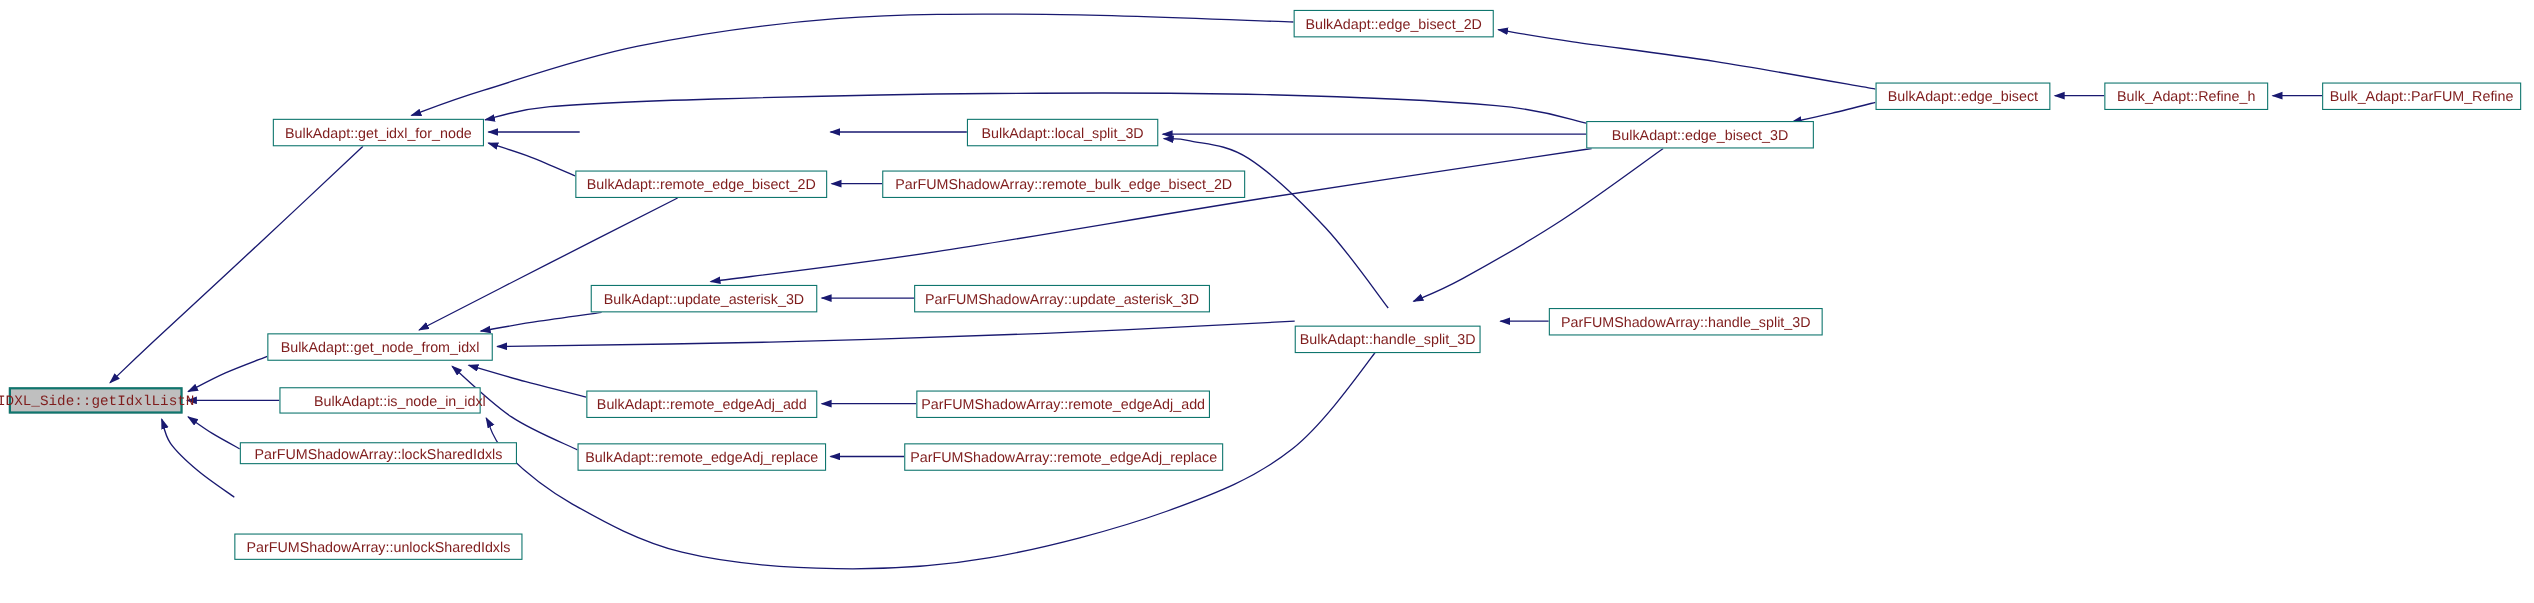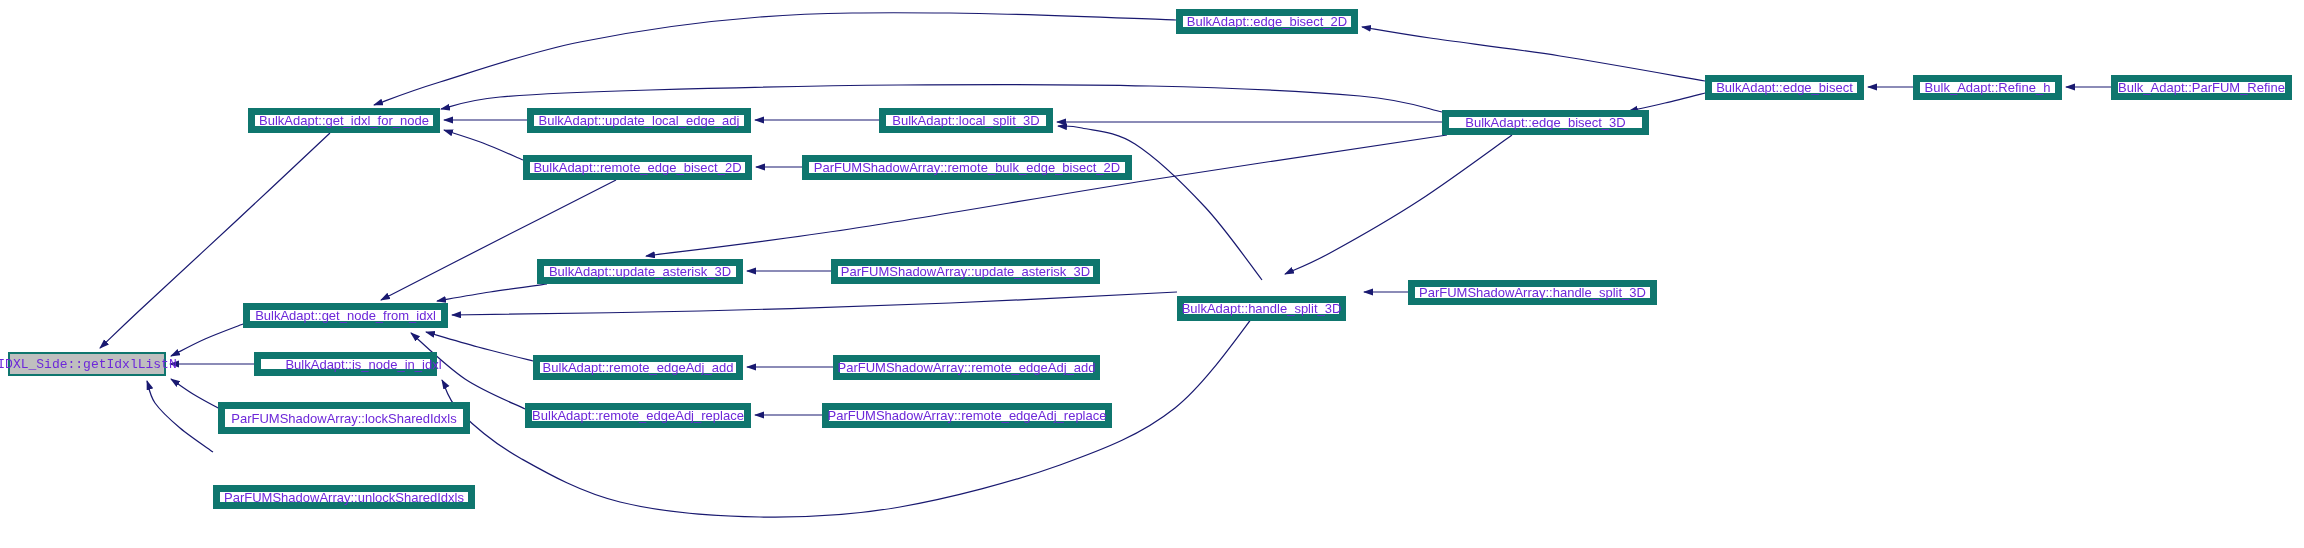--- a/index.html
+++ b/index.html
@@ -9,23 +9,23 @@
     background:#ffffff;
     font-family:"Liberation Sans", sans-serif;
     overflow:hidden;
   }
   #edges-layer{position:absolute;left:0;top:0;width:2304px;height:548px;z-index:1;}
   #nodes-layer{position:absolute;left:0;top:0;width:2304px;height:548px;z-index:2;pointer-events:none;}
   .node{
     position:absolute;
     box-sizing:border-box;
     background:#ffffff;
-    border:7px solid #0f766e;
+    border:1px solid #0f766e;
     display:flex;align-items:center;justify-content:center;
-    font-size:13px;line-height:1;color:#6d28d9;
+    font-size:13px;line-height:1;color:#7f1d1d;
     white-space:nowrap;
     pointer-events:auto;
     cursor:pointer;
   }
   .node.highlight{background:#bfbfbf;border-width:2px;}
   .edge{fill:none;stroke:#191970;stroke-width:1.2px;}
 </style>
 </head>
 <body>
 
@@ -68,23 +68,20 @@
         <path class="edge" d="M2111,87 L2066,87" stroke="#191970" marker-end="url(#arrow)"></path>
       </g>
   </svg>
   <div id="nodes-layer">
       <div class="node highlight" style="left: 8px; top: 352px; width: 158px; height: 24px; font-family: Liberation Mono, monospace;">
         <span>IDXL_Side::getIdxlListN</span>
       </div>
       <div class="node" style="left: 248px; top: 108px; width: 192px; height: 25px;">
         <span>BulkAdapt::get_idxl_for_node</span>
       </div>
-      <div class="node" style="left: 527px; top: 108px; width: 224px; height: 25px;">
-        <span>BulkAdapt::update_local_edge_adj</span>
-      </div>
       <div class="node" style="left: 879px; top: 108px; width: 174px; height: 25px;">
         <span>BulkAdapt::local_split_3D</span>
       </div>
       <div class="node" style="left: 1176px; top: 9px; width: 182px; height: 25px;">
         <span>BulkAdapt::edge_bisect_2D</span>
       </div>
       <div class="node" style="left: 1442px; top: 110px; width: 207px; height: 25px;">
         <span>BulkAdapt::edge_bisect_3D</span>
       </div>
       <div class="node" style="left: 1705px; top: 75px; width: 159px; height: 25px;">
@@ -125,20 +122,20 @@
       </div>
       <div class="node" style="left: 833px; top: 355px; width: 267px; height: 25px;">
         <span>ParFUMShadowArray::remote_edgeAdj_add</span>
       </div>
       <div class="node" style="left: 525px; top: 403px; width: 226px; height: 25px;">
         <span>BulkAdapt::remote_edgeAdj_replace</span>
       </div>
       <div class="node" style="left: 822px; top: 403px; width: 290px; height: 25px;">
         <span>ParFUMShadowArray::remote_edgeAdj_replace</span>
       </div>
-      <div class="node" style="left: 218px; top: 402px; width: 252px; height: 32px;">
+      <div class="node" style="left: 218px; top: 402px; width: 252px; height: 20px;">
         <span>ParFUMShadowArray::lockSharedIdxls</span>
       </div>
       <div class="node" style="left: 213px; top: 447px; width: 262px; height: 24px; margin-top: 38px;">
         <span>ParFUMShadowArray::unlockSharedIdxls</span>
       </div>
     </div>
 </div>
 
 </body></html>

